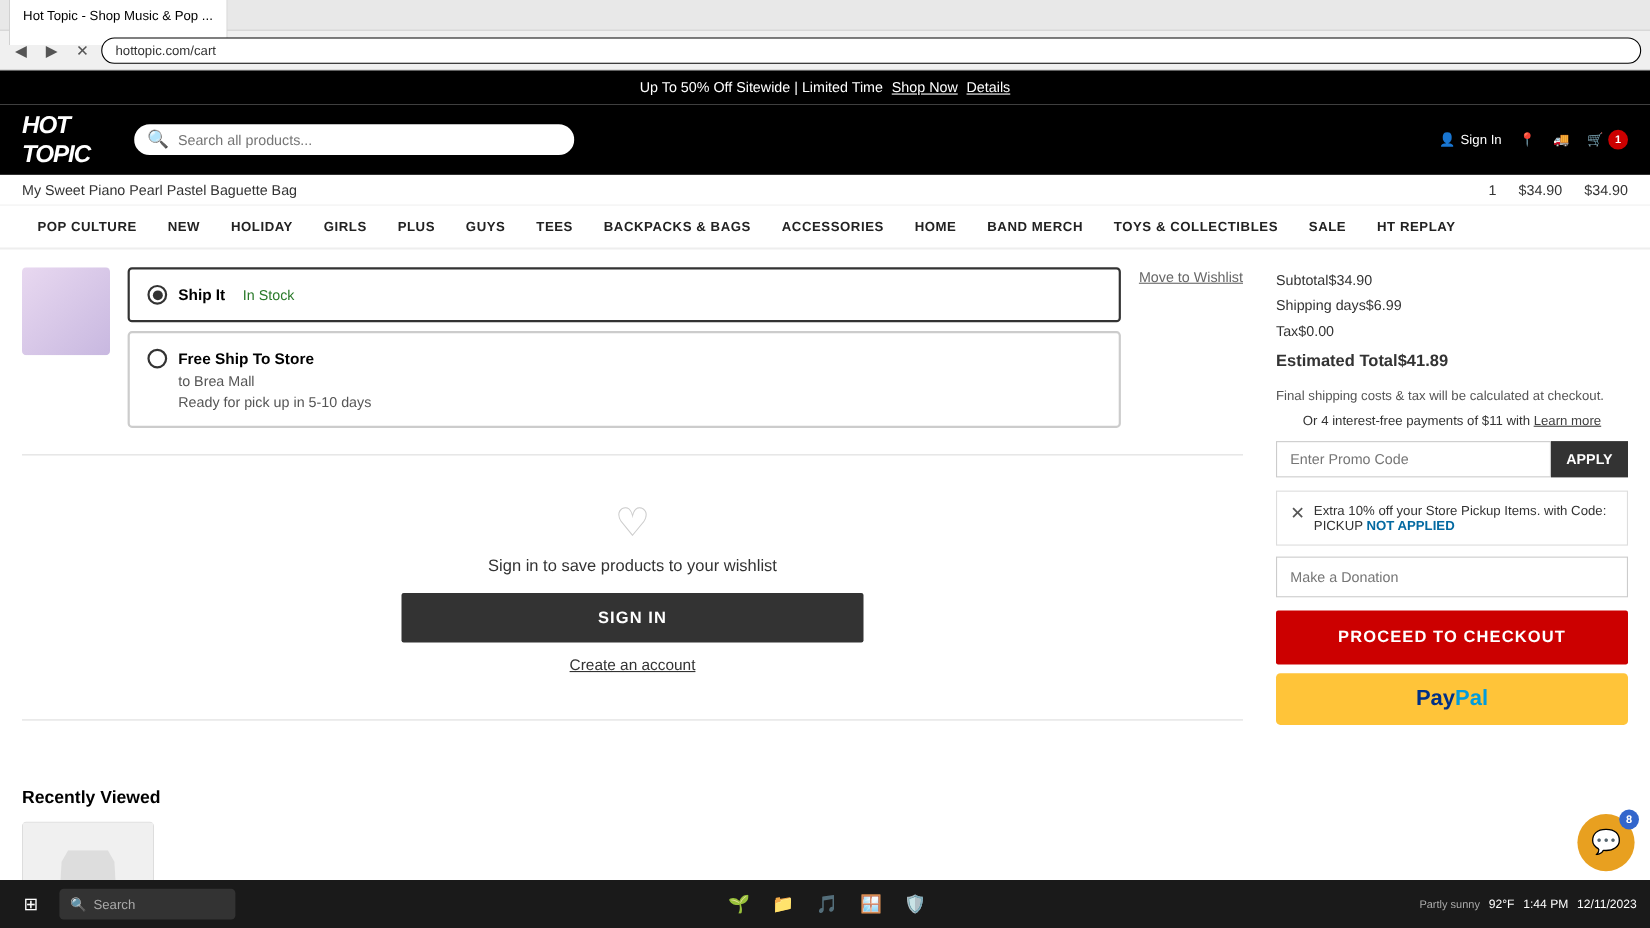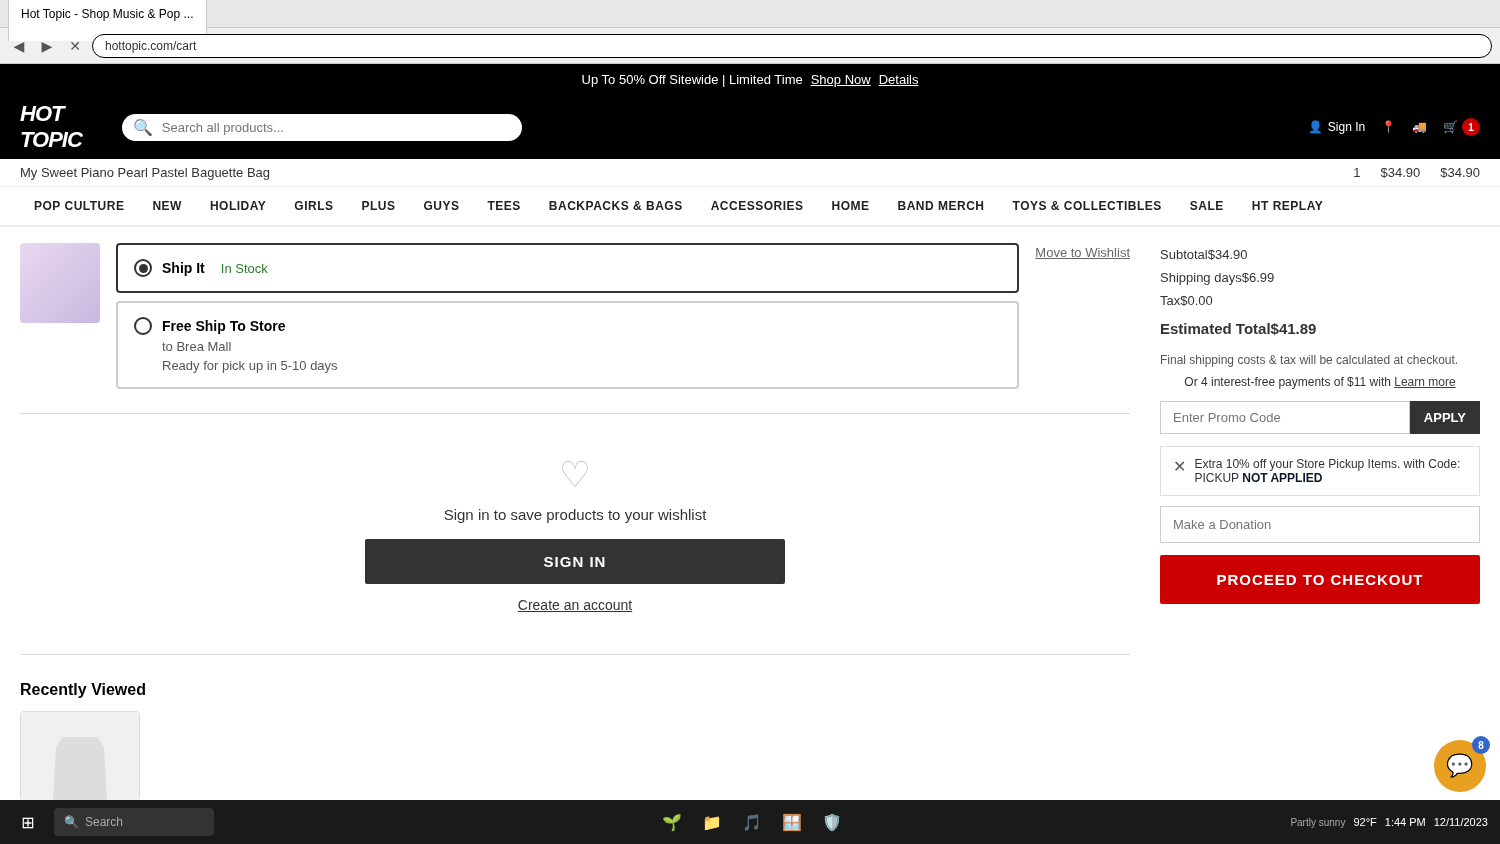--- a/index.html
+++ b/index.html
@@ -232,21 +232,21 @@
       font-weight: bold;
       letter-spacing: 1px;
       border: none;
       cursor: pointer;
       border-radius: 2px;
     }
     .create-account-link { color: #333; font-size: 14px; text-decoration: underline; cursor: pointer; }
 
     
     .recently-viewed { padding: 10px 0; }
-    .recently-viewed h2 { font-size: 16px; font-weight: bold; margin-bottom: 12px; }
+    .recently-viewed h2 { font-size: 16px; font-weight: bold; margin-bottom: 12px; margin-top: 36px; }
     .recent-item-img {
       width: 120px; height: 90px;
       background: #f5f5f5;
       border: 1px solid #ddd;
       border-radius: 4px;
       display: flex; align-items: center; justify-content: center;
     }
 
     
     .order-summary {
@@ -289,21 +289,21 @@
       background: #fff;
       padding: 10px 12px;
       font-size: 12px;
       color: #333;
       display: flex;
       align-items: flex-start;
       gap: 8px;
       margin-bottom: 10px;
       position: relative;
     }
-    .promo-alert .not-applied { color: #0f172a; font-weight: bold; margin-top: 44px; }
+    .promo-alert .not-applied { color: #0369a1; font-weight: bold; margin-top: 44px; }
     .close-alert {
       background: none; border: none; cursor: pointer; font-size: 16px; color: #555; flex-shrink: 0;
     }
     .donation-input {
       width: 100%;
       border: 1px solid #ccc;
       padding: 10px 12px;
       font-size: 13px;
       outline: none;
       margin-bottom: 12px;
@@ -564,20 +564,24 @@
         </div>
       </div>
 
       
       <input class="donation-input" type="text" placeholder="Make a Donation" style="">
 
       
       <button class="checkout-btn">PROCEED TO CHECKOUT</button>
 
       
+      <button class="paypal-btn">
+        <span style="color:#003087;font-weight:900;">Pay</span>
+          <span style="color:#009cde;font-weight:900;">Pal</span>
+      </button>
     </div>
 
   </div>
 
 </div>
 
 <div class="chat-widget" style="position:absolute;bottom:52px;right:14px;">
   <span>💬</span>
   <span class="chat-badge">8</span>
 </div>

